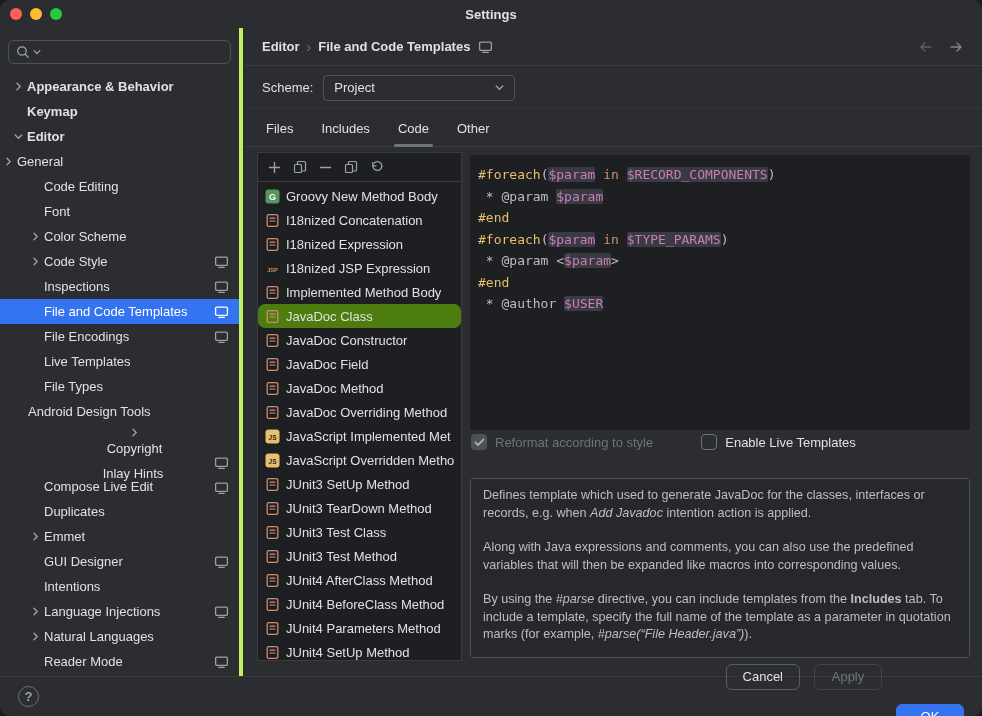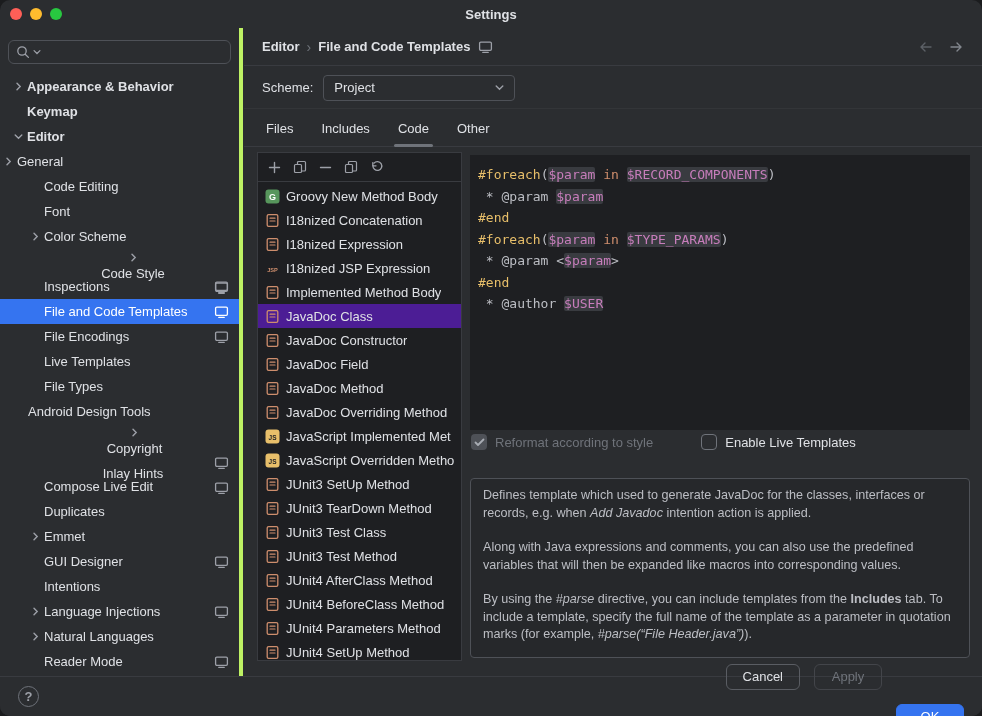--- a/index.html
+++ b/index.html
@@ -54,21 +54,21 @@
   .tab{display:flex;align-items:center;padding:0 4px;margin:0 10px;position:relative;color:#dfe1e5;cursor:default;}
   .tab.selected::after{content:"";position:absolute;left:0;right:0;bottom:-1px;height:3px;border-radius:2px;background:#6f737a;}
 
   
   .list-panel{position:absolute;left:13px;top:124px;width:205px;bottom:15px;background:#1e1f22;border:1px solid #393b40;display:flex;flex-direction:column;overflow:hidden;}
   .list-toolbar{height:29px;flex:0 0 29px;display:flex;align-items:center;gap:12px;padding:0 10px;border-bottom:1px solid #393b40;}
   .tb-btn{color:#9da0a8;display:inline-flex;cursor:default;}
   .template-list{flex:1;overflow:hidden;padding-top:2px;}
   .list-row{height:24px;display:flex;align-items:center;gap:6px;padding:0 6px;white-space:nowrap;color:#dfe1e5;}
   .list-row .icon{flex:0 0 16px;}
-  .list-row.selected{background:#4c1d95;}
+  .list-row.selected{background:#4d7c0f;border-radius:7px;}
   .list-label{overflow:hidden;}
 
   
   .code-editor{position:absolute;left:226px;top:127px;right:12px;height:275px;background:#1e1f22;padding:9px 8px;font-family:"DejaVu Sans Mono","Liberation Mono",monospace;font-size:13px;line-height:21.5px;overflow:hidden;white-space:pre;}
   .tk-d{color:var(--code-directive);}
   .tk-v{color:var(--code-variable);background:var(--code-variable-bg);border-radius:2px;}
   .tk-k{color:var(--code-keyword);}
   .tk-p{color:var(--code-plain);}
 
   
@@ -160,21 +160,21 @@
           <span class="tree-label">Font</span>
         </div>
         <div class="tree-row" style="padding-left: 27px;">
           <span class="icon chev">
             <svg width="9" height="9" viewBox="0 0 9 9">
               <path d="M3 1.2l3.2 3.3L3 7.8" fill="none" stroke="currentColor" stroke-width="1.4" stroke-linecap="round"></path>
             </svg>
           </span>
           <span class="tree-label">Color Scheme</span>
         </div>
-        <div class="tree-row" style="padding-left: 27px; flex-direction: column;">
+        <div class="tree-row" style="padding-left: 27px;">
           <span class="icon chev">
             <svg width="9" height="9" viewBox="0 0 9 9">
               <path d="M3 1.2l3.2 3.3L3 7.8" fill="none" stroke="currentColor" stroke-width="1.4" stroke-linecap="round"></path>
             </svg>
           </span>
           <span class="tree-label">Code Style</span>
           <span class="icon right">
             <svg width="15" height="14" viewBox="0 0 15 14">
               <rect x="1.6" y="2.1" width="11.8" height="8.2" rx="1.2" fill="none" stroke="currentColor" stroke-width="1.3"></rect>
               <path d="M4.8 12.4h5.4" stroke="currentColor" stroke-width="1.3" stroke-linecap="round"></path>

